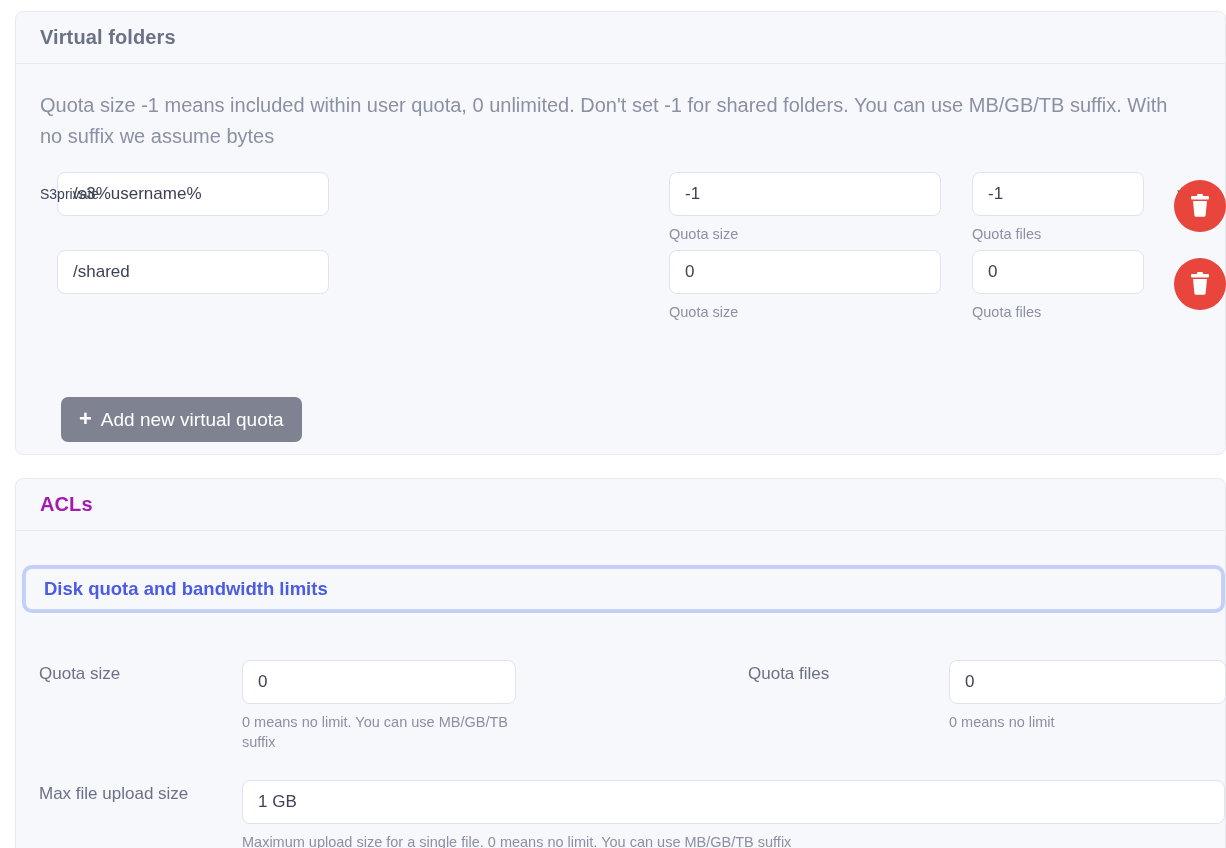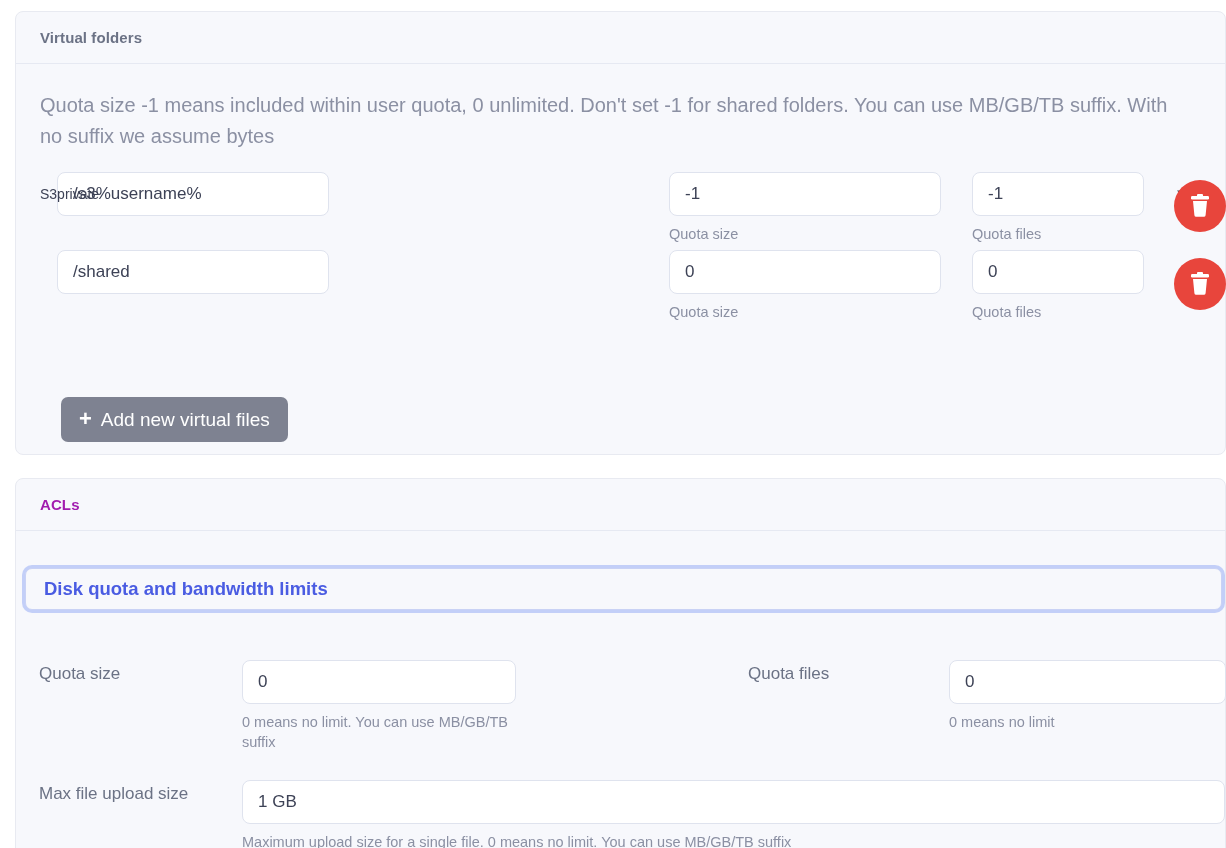--- a/index.html
+++ b/index.html
@@ -30,21 +30,21 @@
   }
   .card-header {
     height: 52px;
     display: flex;
     align-items: center;
     padding: 0 24px;
     border-bottom: 1px solid #e6e9f2;
     box-sizing: border-box;
   }
   .card-title {
-    font-size: 15px;
+    font-size: 20px;
     font-weight: bold;
     color: #6b7285;
     letter-spacing: 0.1px;
   }
   .card-title.accent { color: #a21caf; }
   .card-body {
     padding: 0 24px;
     box-sizing: border-box;
   }
 
@@ -307,21 +307,21 @@
               <path d="M4 7 h14 l-1.4 14.2 a1.8 1.8 0 0 1 -1.8 1.6 h-7.6 a1.8 1.8 0 0 1 -1.8 -1.6 Z" fill="#ffffff"></path>
             </svg>
           </button>
         </div>
       </div>
 
     </div>
 
     <button class="btn-add">
       <span class="plus-icon">+</span>
-      <span>Add new virtual files</span>
+      <span>Add new virtual quota</span>
     </button>
   </section>
 
   <section class="card" id="card-acls">
     <div class="card-header">
       <span class="card-title accent">ACLs</span>
     </div>
   </section>
 
   <div class="focus-link-box">

